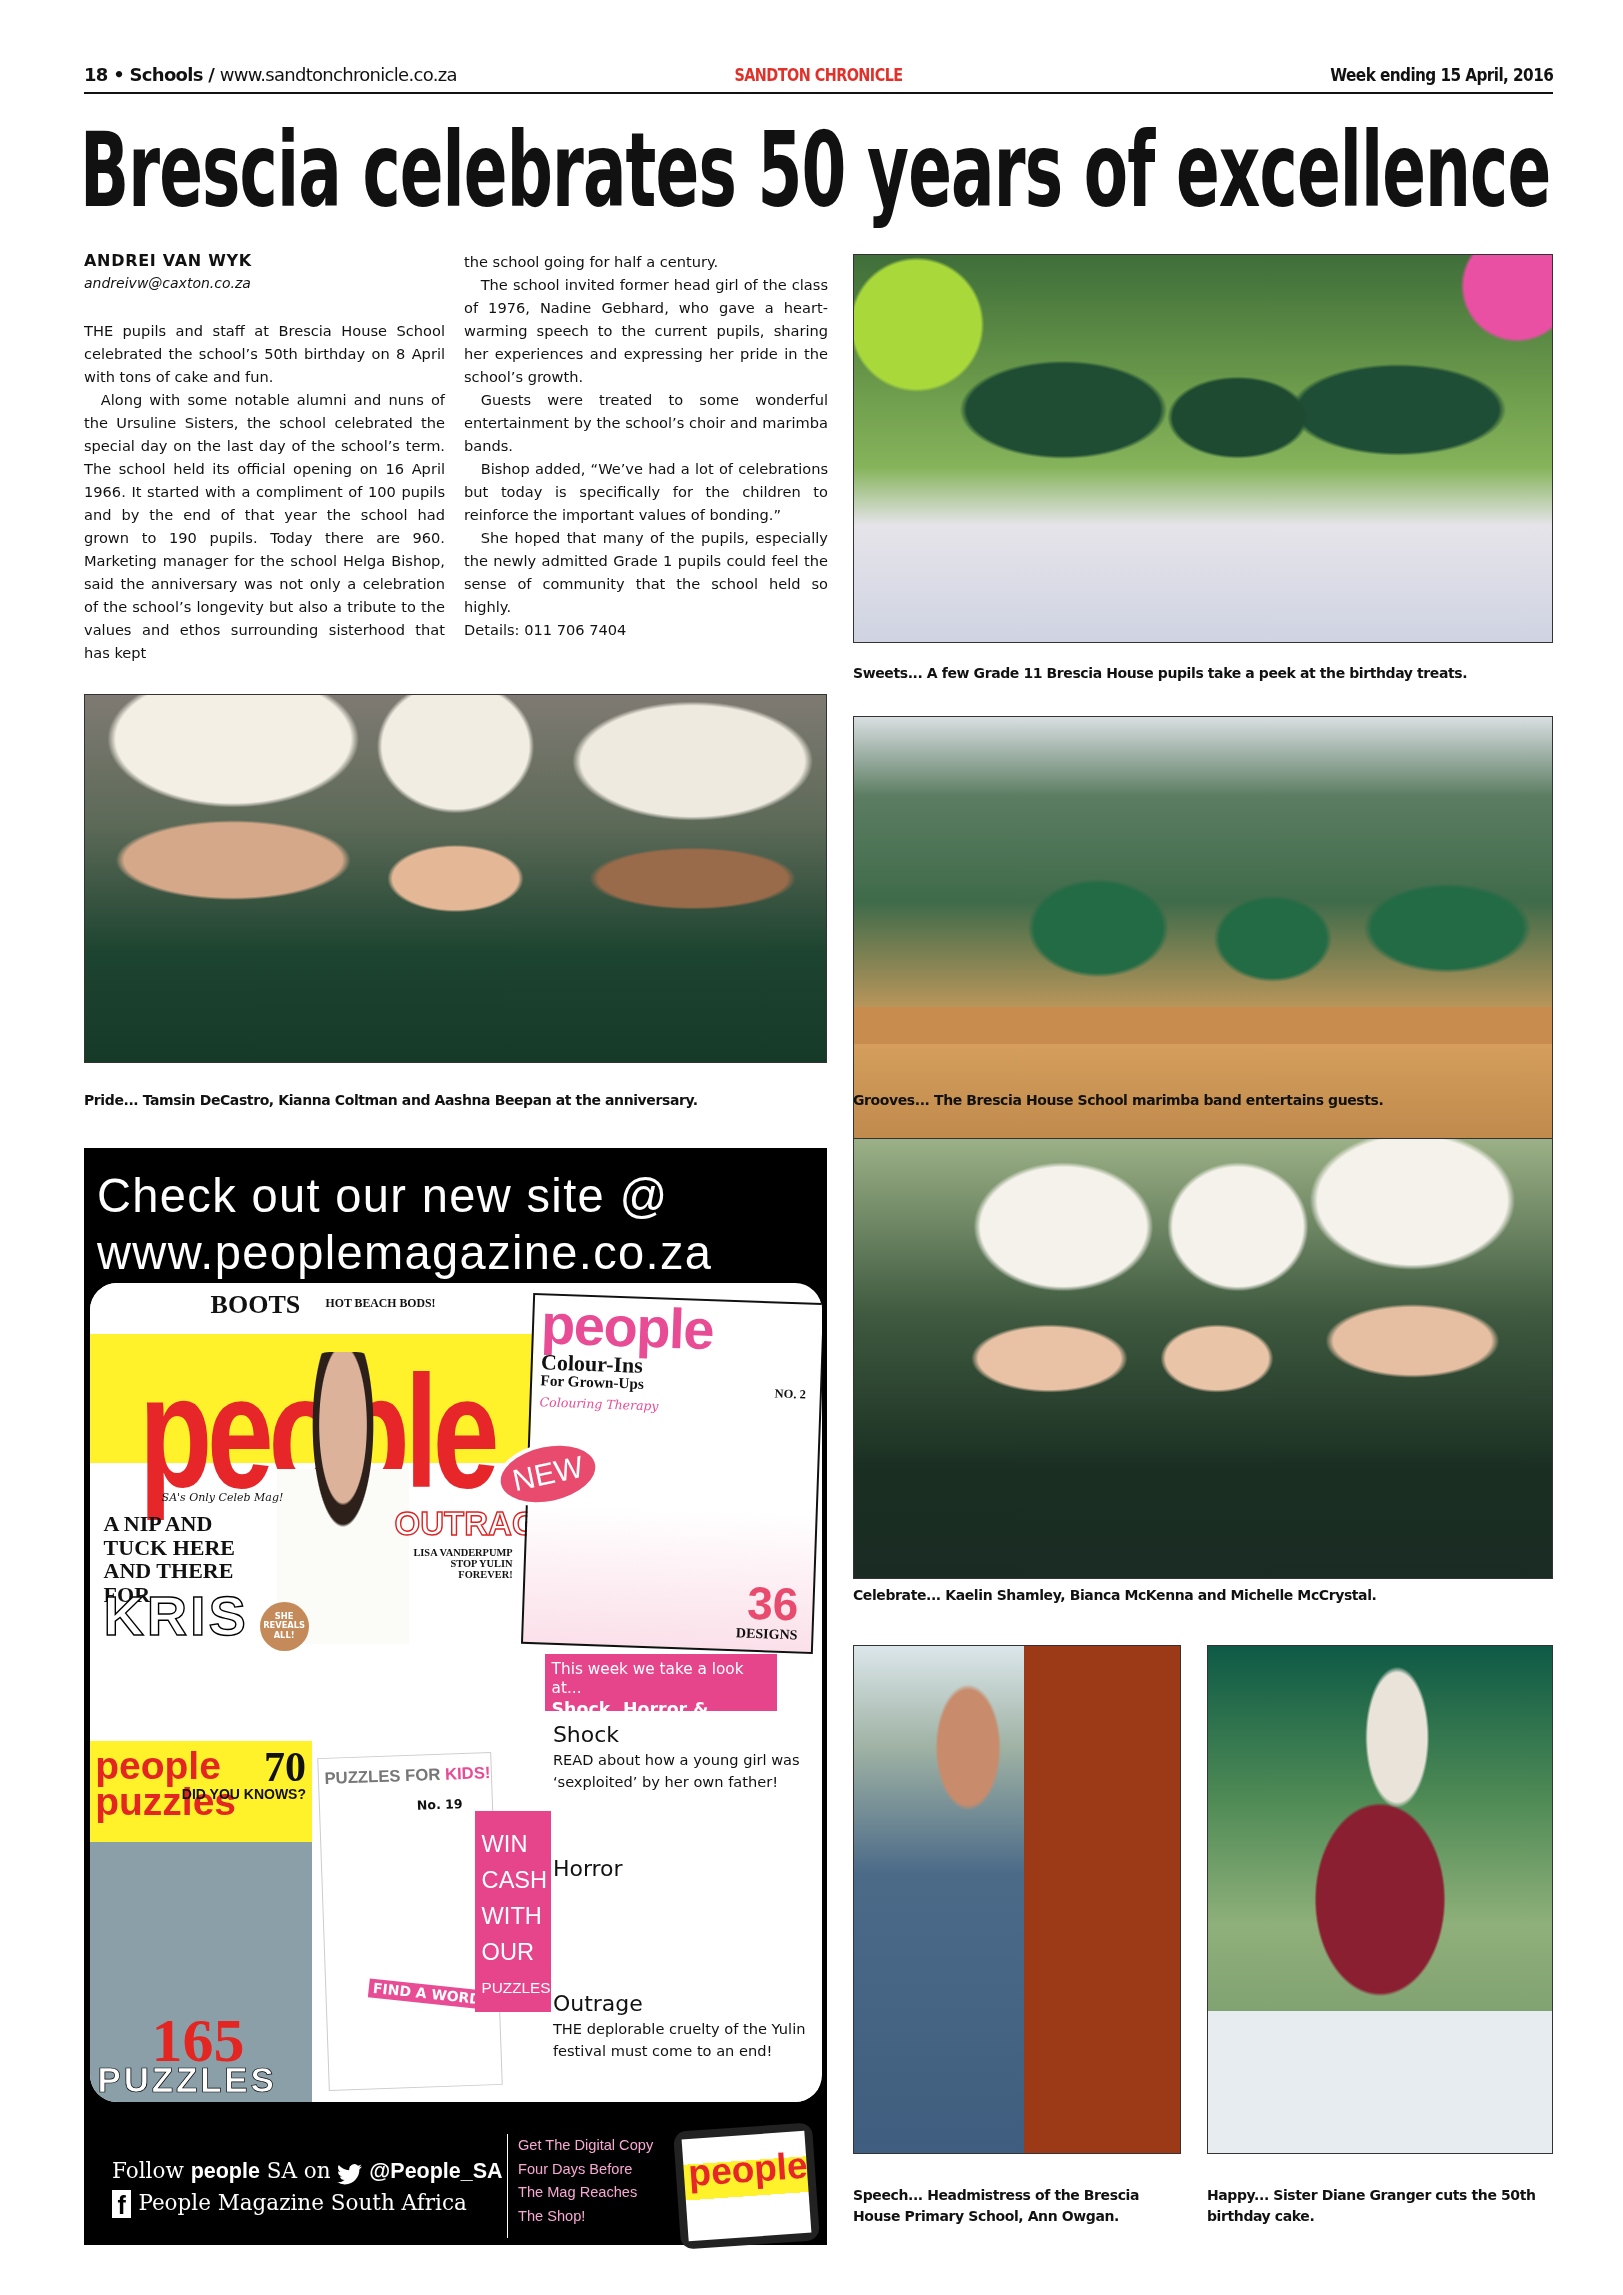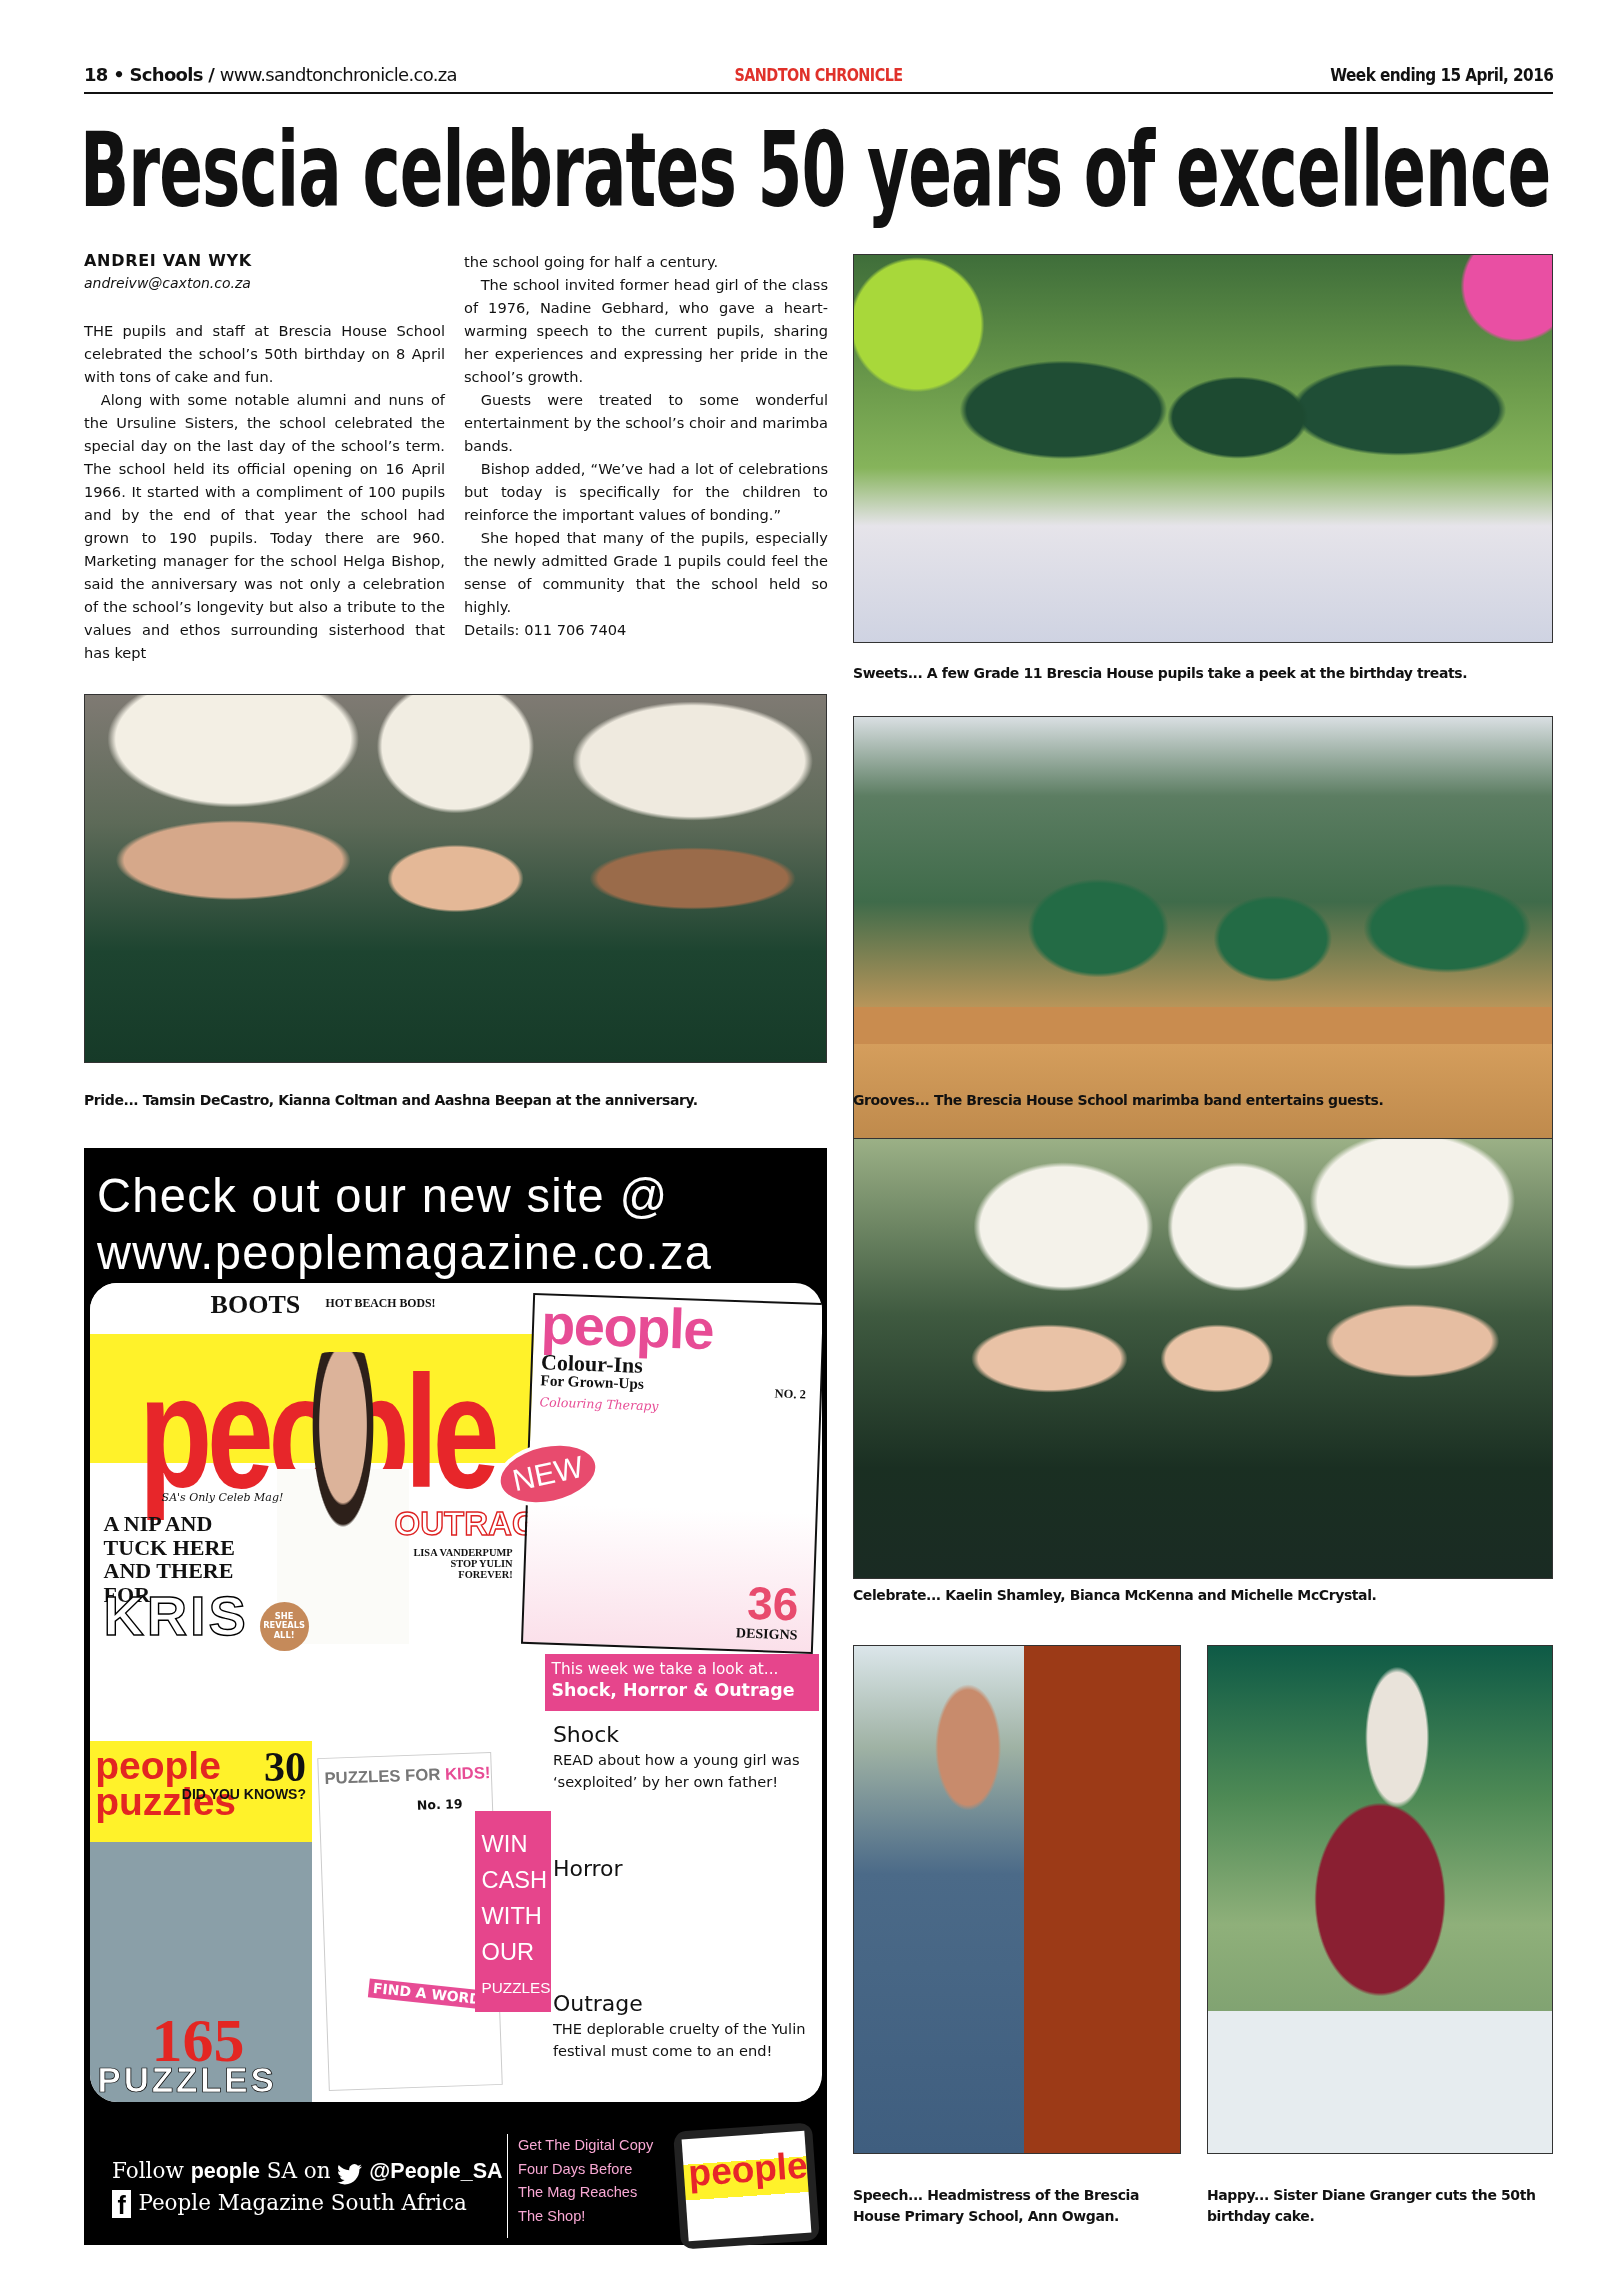--- a/index.html
+++ b/index.html
@@ -96,21 +96,21 @@
   .cover-colour .logo { position: absolute; left: 7px; top: -4.2px; font-family: "Liberation Sans", sans-serif; font-weight: bold; font-size: 56px; color: #e74c95; letter-spacing: -1.4px; }
   .cover-colour .t1 { position: absolute; left: 8.3px; top: 56px; font-family: "Liberation Serif", serif; font-weight: bold; font-size: 22px; line-height: 21px; }
   .cover-colour .t2 { position: absolute; left: 8.3px; top: 76px; font-family: "Liberation Serif", serif; font-weight: bold; font-size: 15.3px; }
   .cover-colour .t3 { position: absolute; left: 8.3px; top: 99px; font-family: "DejaVu Serif", serif; font-style: italic; font-size: 12.5px; color: #e74c95; }
   .cover-colour .no { position: absolute; right: 14px; top: 83px; font-family: "Liberation Serif", serif; font-weight: bold; font-size: 12.5px; }
   .cover-colour .big { position: absolute; right: 14px; top: 278px; font-family: "Liberation Sans", sans-serif; font-weight: bold; font-size: 46px; color: #e84b6e; line-height: 44px; }
   .cover-colour .designs { position: absolute; right: 14px; top: 323px; font-family: "Liberation Serif", serif; font-weight: bold; font-size: 14px; }
   .new-badge { position: absolute; left: 406px; top: 160px; width: 104px; height: 62px; background: #e84b6e; border: 4.2px solid #fff; border-radius: 50%; color: #fff; font-family: "Liberation Sans", sans-serif; font-size: 30.5px; text-align: center; line-height: 53px; transform: rotate(-12deg); }
 
   .pink-panel { position: absolute; left: 455px; top: 371px; width: 274px; height: 448px; background: #fff; }
-  .pink-head { position: absolute; left: 0; top: 0; width: 274px; height: 57px; background: #e6458c; color: #fff; padding: 5.6px 7px; }
+  .pink-head { position: absolute; left: 0; top: 0; width: 232px; height: 57px; background: #e6458c; color: #fff; padding: 5.6px 7px; }
   .pink-head .small { font-family: "DejaVu Sans", sans-serif; font-size: 15.3px; line-height: 19.4px; }
   .pink-head .big { font-family: "DejaVu Sans", sans-serif; font-weight: bold; font-size: 17.4px; line-height: 23.6px; }
   .story { position: absolute; left: 8.3px; width: 257px; font-family: "DejaVu Sans", sans-serif; color: #111; }
   .story .h { font-size: 22px; line-height: 28px; }
   .story .b { font-size: 14.6px; line-height: 21.5px; }
 
   .cover-puzzles { position: absolute; left: 0; top: 458px; width: 222px; height: 361px; background: linear-gradient(180deg, #fff22a 0 28%, #8a9fa8 28% 100%); }
   .cover-puzzles .logo { position: absolute; left: 5.6px; top: 7px; font-family: "Liberation Sans", sans-serif; font-weight: bold; font-size: 39px; line-height: 36px; color: #e32622; }
   .cover-puzzles .fifty { position: absolute; right: 5.6px; top: 7px; font-family: "Liberation Serif", serif; font-weight: bold; font-size: 42px; line-height: 39px; text-align: right; }
   .cover-puzzles .dyk { position: absolute; right: 5.6px; top: 46px; font-family: "Liberation Sans", sans-serif; font-weight: bold; font-size: 14px; line-height: 15.3px; text-align: right; }
@@ -226,21 +226,21 @@
         <div class="h">Horror</div>
       </div>
       <div class="story" style="top:336px;">
         <div class="h">Outrage</div>
         <div class="b">THE deplorable cruelty of the Yulin festival must come to an end!</div>
       </div>
     </div>
 
     <div class="cover-puzzles">
       <div class="logo">people puzzles</div>
-      <div class="fifty">30</div>
+      <div class="fifty">70</div>
       <div class="dyk">DID YOU KNOWS?</div>
       <div class="count">165</div>
       <div class="pz">PUZZLES</div>
     </div>
 
     <div class="cover-kids">
       <div class="t"><span style="color:#777">PUZZLES FOR </span><span>KIDS!</span></div>
       <div class="no">No. 19</div>
       <div class="find">FIND A WORD</div>
     </div>

